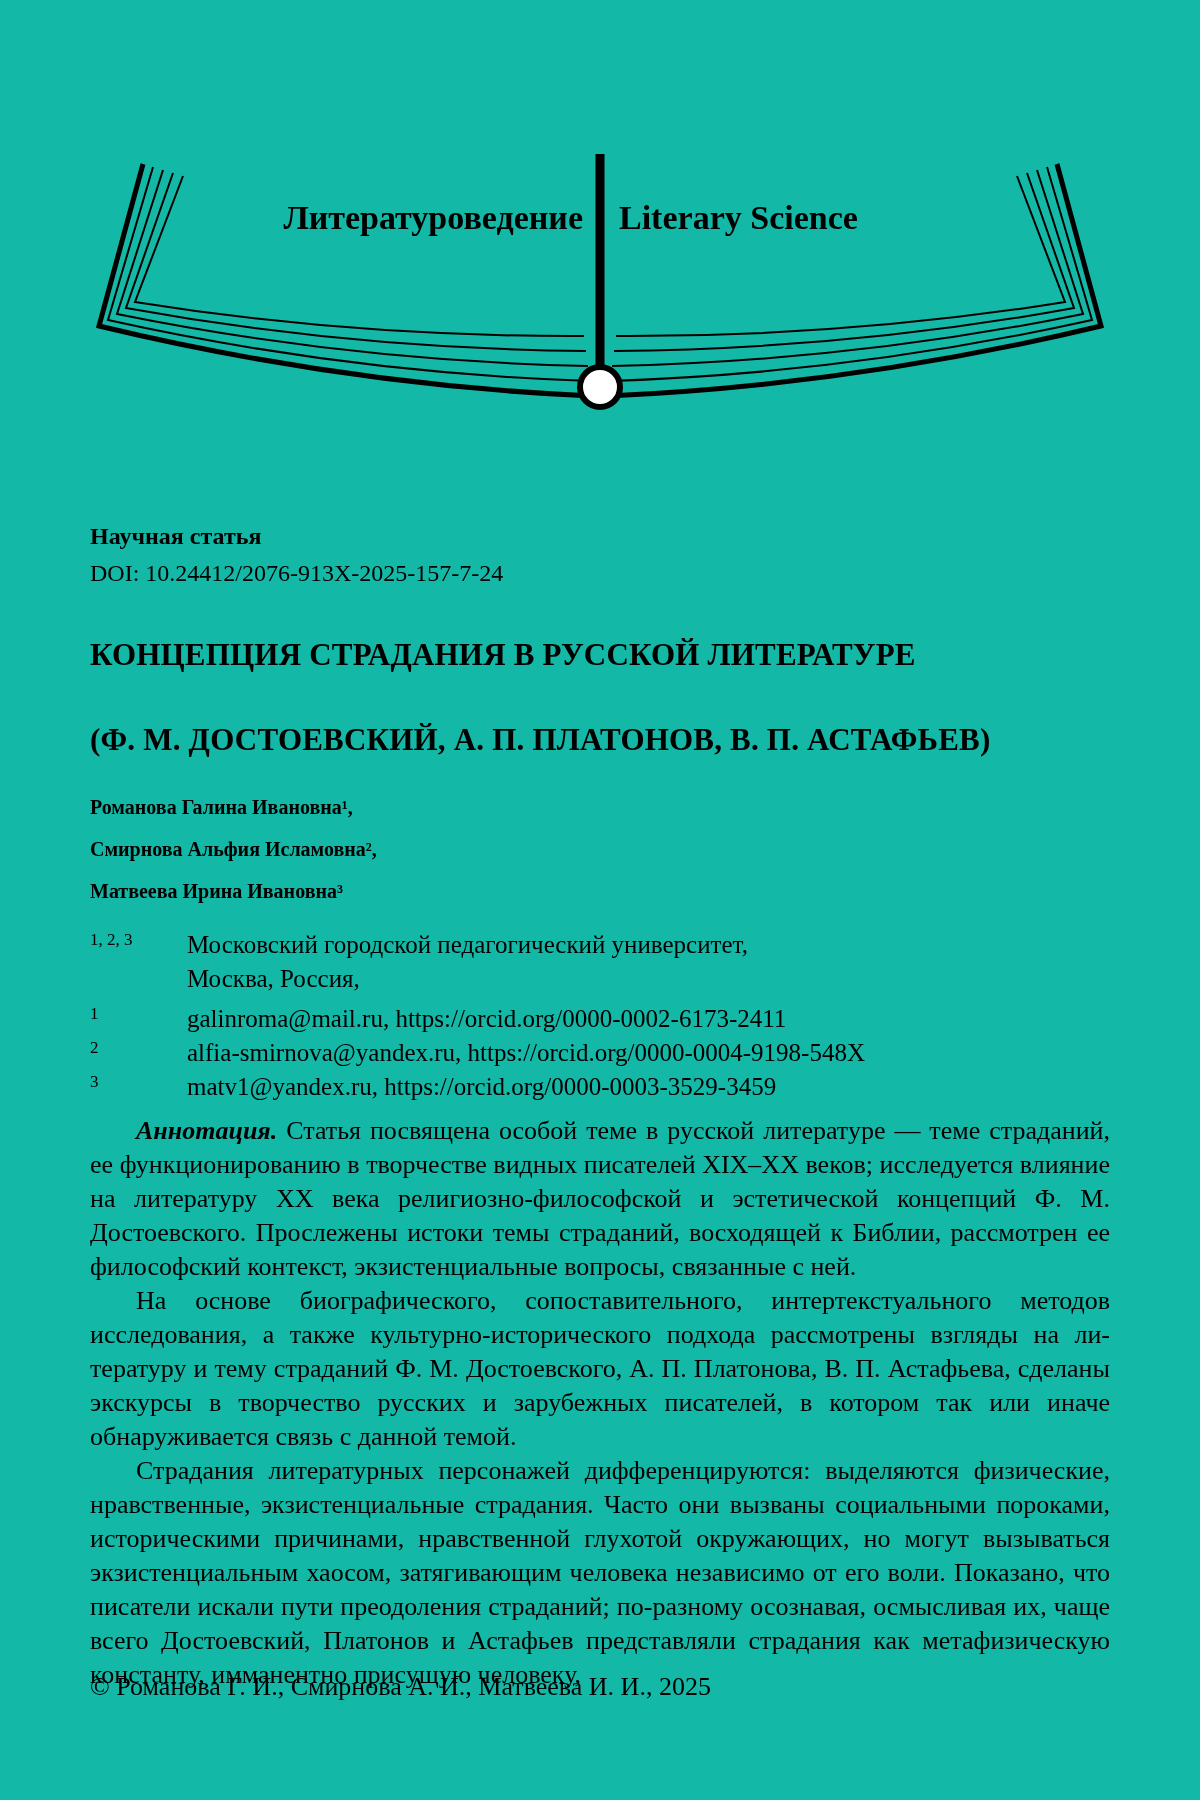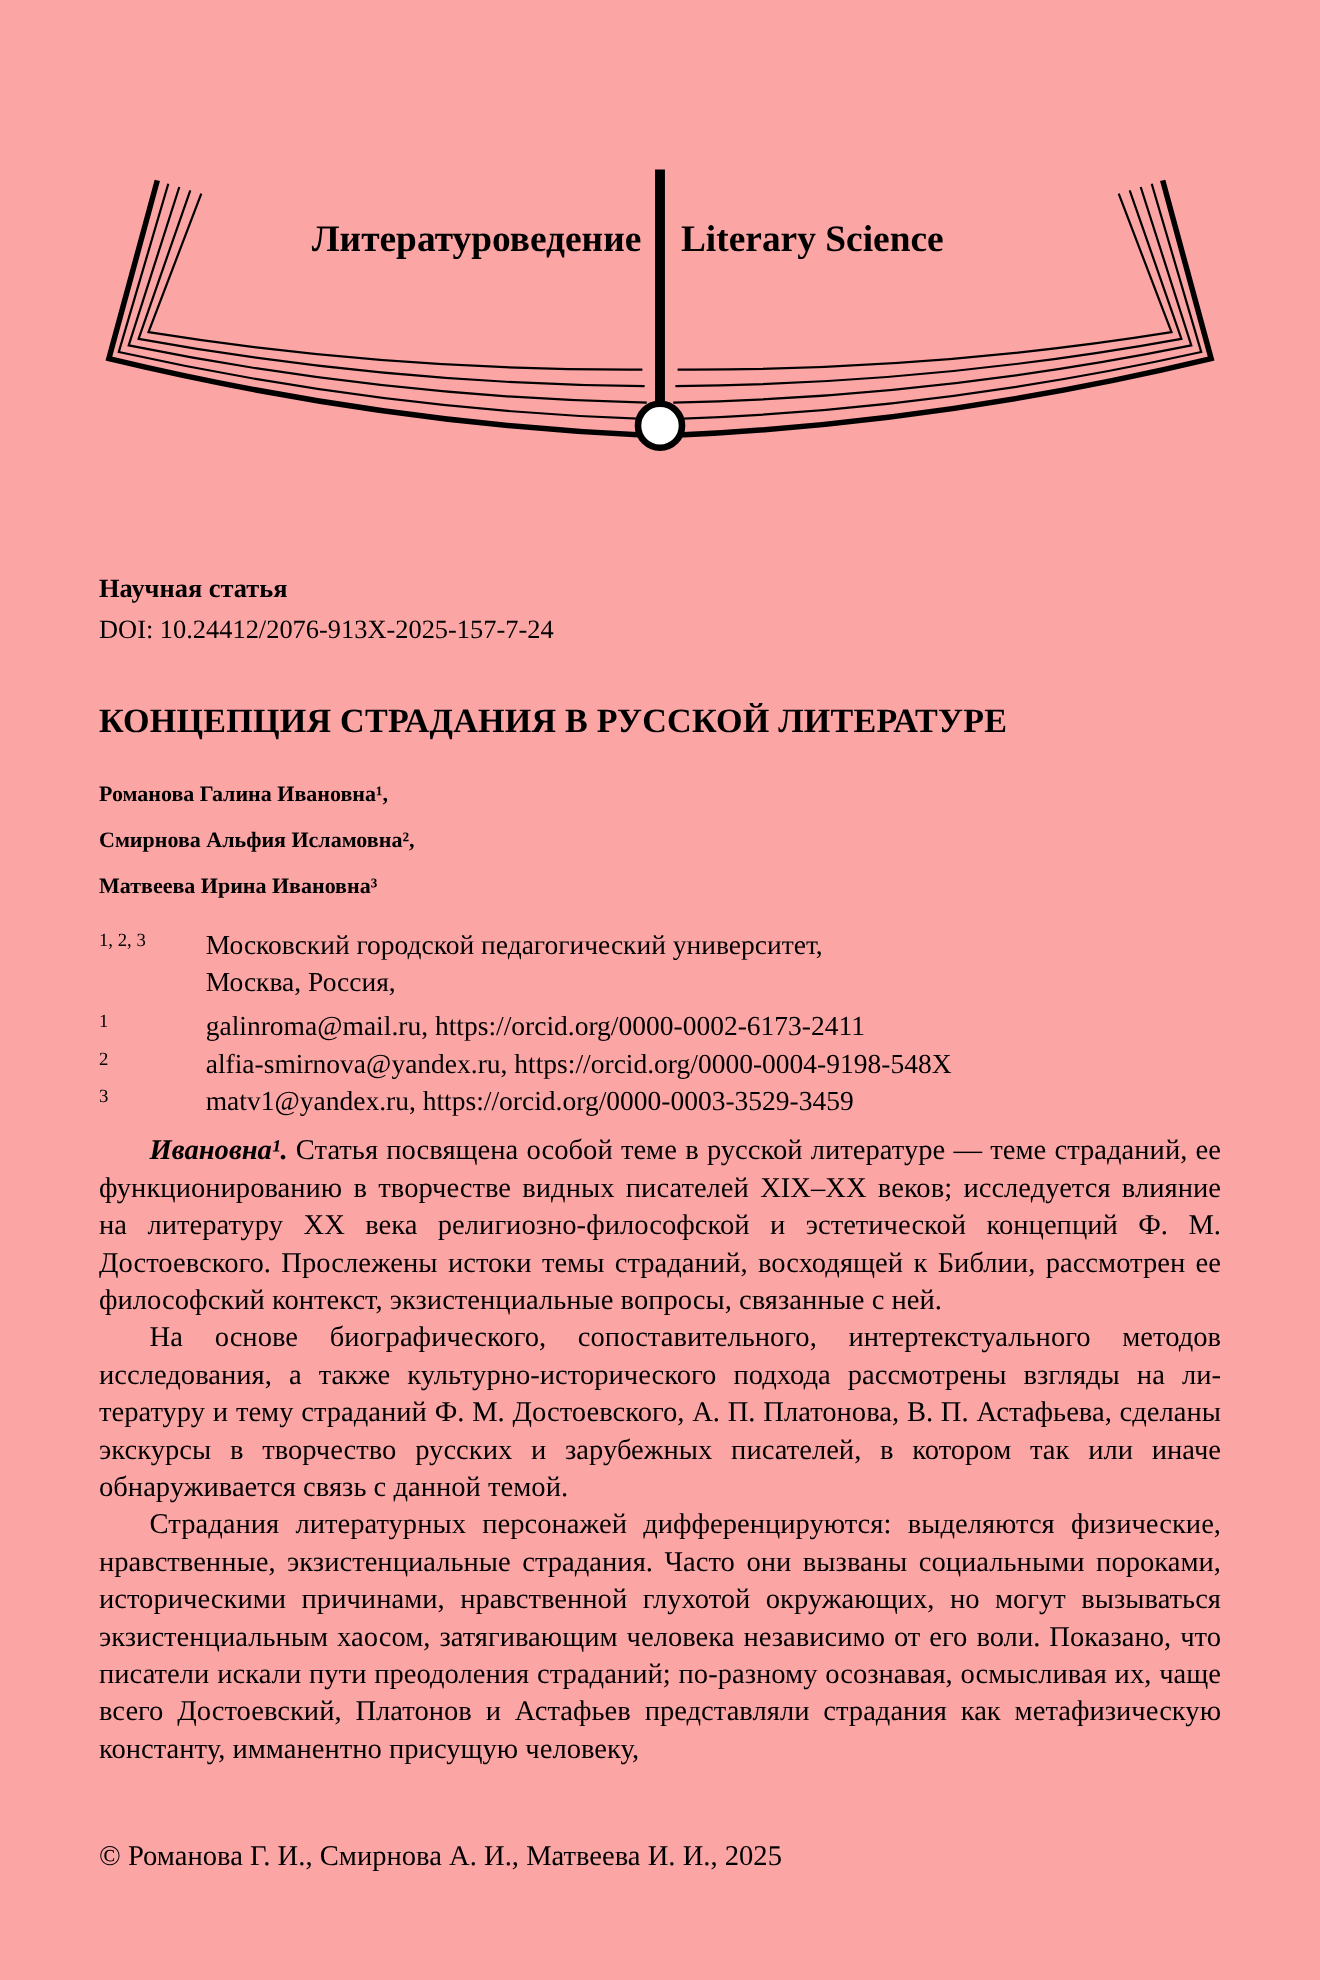--- a/index.html
+++ b/index.html
@@ -5,21 +5,21 @@
   html, body { margin: 0; padding: 0; }
   body {
     width: 1200px; height: 1800px;
     background: #ffffff;
     color: #000000;
     font-family: "Liberation Serif", "DejaVu Serif", serif;
   }
   .page {
     position: relative;
     width: 1200px; height: 1800px;
-    background: #fca5a5;
+    background: #14b8a6;
     overflow: hidden;
   }
   .content { padding: 150px 90px 0 90px; }
 
   
   .book-logo { position: relative; width: 1010px; height: 265px; margin-left: 5px; }
   .book-logo svg { position: absolute; left: 0; top: 0; }
   .logo-text {
     position: absolute;
     top: 48px;
@@ -102,20 +102,21 @@
       <div class="logo-text logo-en">Literary Science</div>
     </div>
 
     <div class="meta">
       <div class="meta-type">Научная статья</div>
       <div>DOI: 10.24412/2076-913X-2025-157-7-24</div>
     </div>
 
     <h1 class="title">
       <span class="title-line">КОНЦЕПЦИЯ СТРАДАНИЯ В РУССКОЙ ЛИТЕРАТУРЕ</span>
+      <span class="title-line">(Ф. М. ДОСТОЕВСКИЙ, А. П. ПЛАТОНОВ, В. П. АСТАФЬЕВ)</span>
     </h1>
 
     <div class="authors">
       <div>Романова Галина Ивановна¹,</div>
       <div>Смирнова Альфия Исламовна²,</div>
       <div>Матвеева Ирина Ивановна³</div>
     </div>
 
     <div class="affiliations">
       <div class="aff-row">
@@ -135,21 +136,21 @@
         <span class="aff-text">alfia-smirnova@yandex.ru, https://orcid.org/0000-0004-9198-548X</span>
       </div>
       <div class="aff-row">
         <span class="aff-marker">3</span>
         <span class="aff-text">matv1@yandex.ru, https://orcid.org/0000-0003-3529-3459</span>
       </div>
     </div>
 
     <div class="abstract">
       <p>
-        <span class="abstract-label">Ивановна¹.</span>
+        <span class="abstract-label">Аннотация.</span>
         <span>Статья посвящена особой теме в русской литературе — теме стра­даний, ее функционированию в творчестве видных писателей XIX–XX веков; иссле­дуется влияние на литературу XX века религиозно-философской и эстетической концепций Ф. М. Достоевского. Прослежены истоки темы страданий, восходящей к Библии, рассмотрен ее философский контекст, экзистенциальные вопросы, связан­ные с ней.</span>
       </p>
       <p>На основе биографического, сопоставительного, интертекстуального методов исследования, а также культурно-исторического подхода рассмотрены взгляды на ли­тературу и тему страданий Ф. М. Достоевского, А. П. Платонова, В. П. Астафьева, сде­ланы экскурсы в творчество русских и зарубежных писателей, в котором так или иначе обнаруживается связь с данной темой.</p>
       <p>Страдания литературных персонажей дифференцируются: выделяются физи­ческие, нравственные, экзистенциальные страдания. Часто они вызваны социаль­ными пороками, историческими причинами, нравственной глухотой окружающих, но могут вызываться экзистенциальным хаосом, затягивающим человека независимо от его воли. Показано, что писатели искали пути преодоления страданий; по-разному осознавая, осмысливая их, чаще всего Достоевский, Платонов и Астафьев представ­ляли страдания как метафизическую константу, имманентно присущую человеку,</p>
     </div>
 
   </div>
 
   <div class="footer">© Романова Г. И., Смирнова А. И., Матвеева И. И., 2025</div>
 </div>

